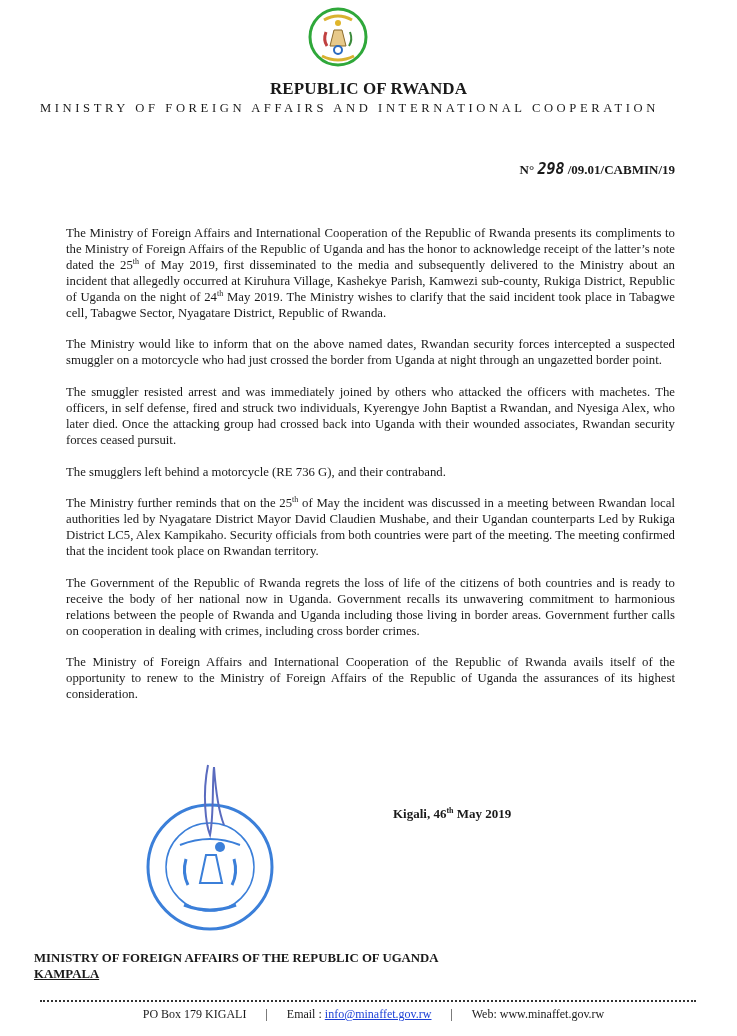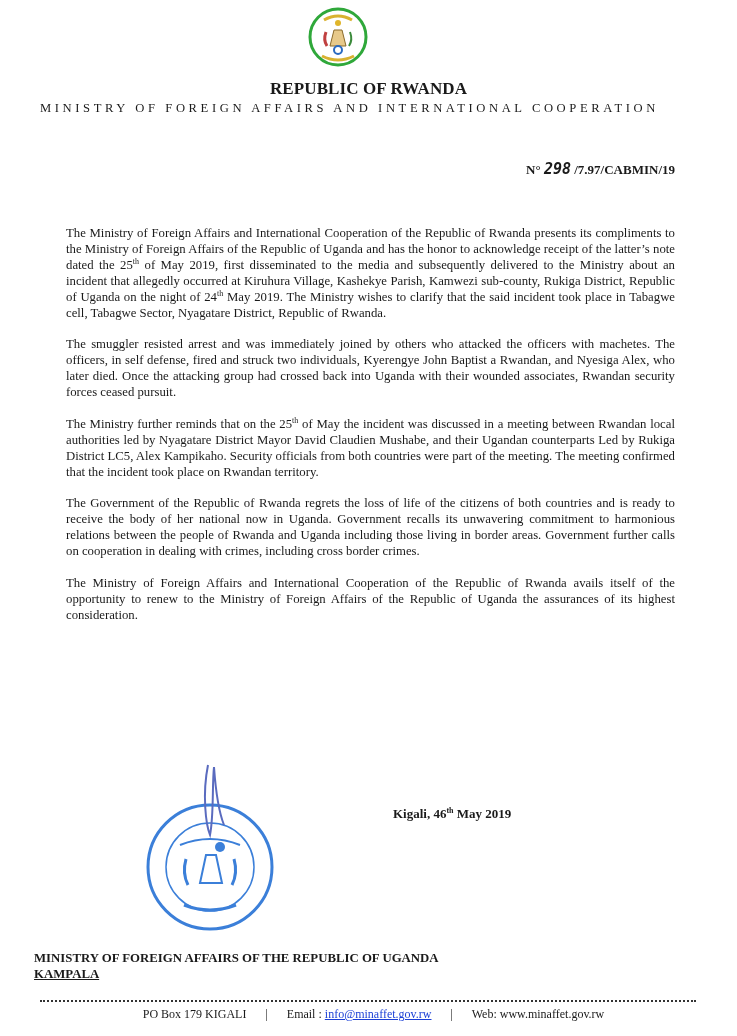--- a/index.html
+++ b/index.html
@@ -39,26 +39,28 @@
     <circle cx="30" cy="44" r="4" fill="none" stroke="#2a6ac0" stroke-width="2"></circle>
     <path d="M14 50 Q30 58 46 50" fill="none" stroke="#d9b230" stroke-width="3"></path>
   </svg>
 </div>
 <div class="rep">REPUBLIC OF RWANDA</div>
 <div class="ministry">MINISTRY OF FOREIGN AFFAIRS AND INTERNATIONAL COOPERATION</div>
 
 <div class="refno">
   <span>N°</span>
   <span class="hand">298</span>
-  <span>/7.97/CABMIN/19</span>
+  <span>/09.01/CABMIN/19</span>
 </div>
 
 <div class="body">
   <p><span>The Ministry of Foreign Affairs and International Cooperation of the Republic of Rwanda presents its compliments to the Ministry of Foreign Affairs of the Republic of Uganda and has the honor to acknowledge receipt of the latter’s note dated the 25</span><sup>th</sup><span> of May 2019, first disseminated to the media and subsequently delivered to the Ministry about an incident that allegedly occurred at Kiruhura Village, Kashekye Parish, Kamwezi sub-county, Rukiga District, Republic of Uganda on the night of 24</span><sup>th</sup><span> May 2019. The Ministry wishes to clarify that the said incident took place in Tabagwe cell, Tabagwe Sector, Nyagatare District, Republic of Rwanda.</span></p>
+  <p>The Ministry would like to inform that on the above named dates, Rwandan security forces intercepted a suspected smuggler on a motorcycle who had just crossed the border from Uganda at night through an ungazetted border point.</p>
   <p>The smuggler resisted arrest and was immediately joined by others who attacked the officers with machetes. The officers, in self defense, fired and struck two individuals, Kyerengye John Baptist a Rwandan, and Nyesiga Alex, who later died. Once the attacking group had crossed back into Uganda with their wounded associates, Rwandan security forces ceased pursuit.</p>
+  <p>The smugglers left behind a motorcycle (RE 736 G), and their contraband.</p>
   <p><span>The Ministry further reminds that on the 25</span><sup>th</sup><span> of May the incident was discussed in a meeting between Rwandan local authorities led by Nyagatare District Mayor David Claudien Mushabe, and their Ugandan counterparts Led by Rukiga District LC5, Alex Kampikaho. Security officials from both countries were part of the meeting. The meeting confirmed that the incident took place on Rwandan territory.</span></p>
   <p>The Government of the Republic of Rwanda regrets the loss of life of the citizens of both countries and is ready to receive the body of her national now in Uganda. Government recalls its unwavering commitment to harmonious relations between the people of Rwanda and Uganda including those living in border areas. Government further calls on cooperation in dealing with crimes, including cross border crimes.</p>
   <p>The Ministry of Foreign Affairs and International Cooperation of the Republic of Rwanda avails itself of the opportunity to renew to the Ministry of Foreign Affairs of the Republic of Uganda the assurances of its highest consideration.</p>
 </div>
 
 <div class="seal">
   <svg width="140" height="180" viewBox="0 0 140 180">
     <circle cx="70" cy="112" r="62" fill="none" stroke="#3b7fd9" stroke-width="3"></circle>
     <circle cx="70" cy="112" r="44" fill="none" stroke="#3b7fd9" stroke-width="1.5"></circle>
     <path d="M40 90 Q70 78 100 90" fill="none" stroke="#3b7fd9" stroke-width="2"></path>

